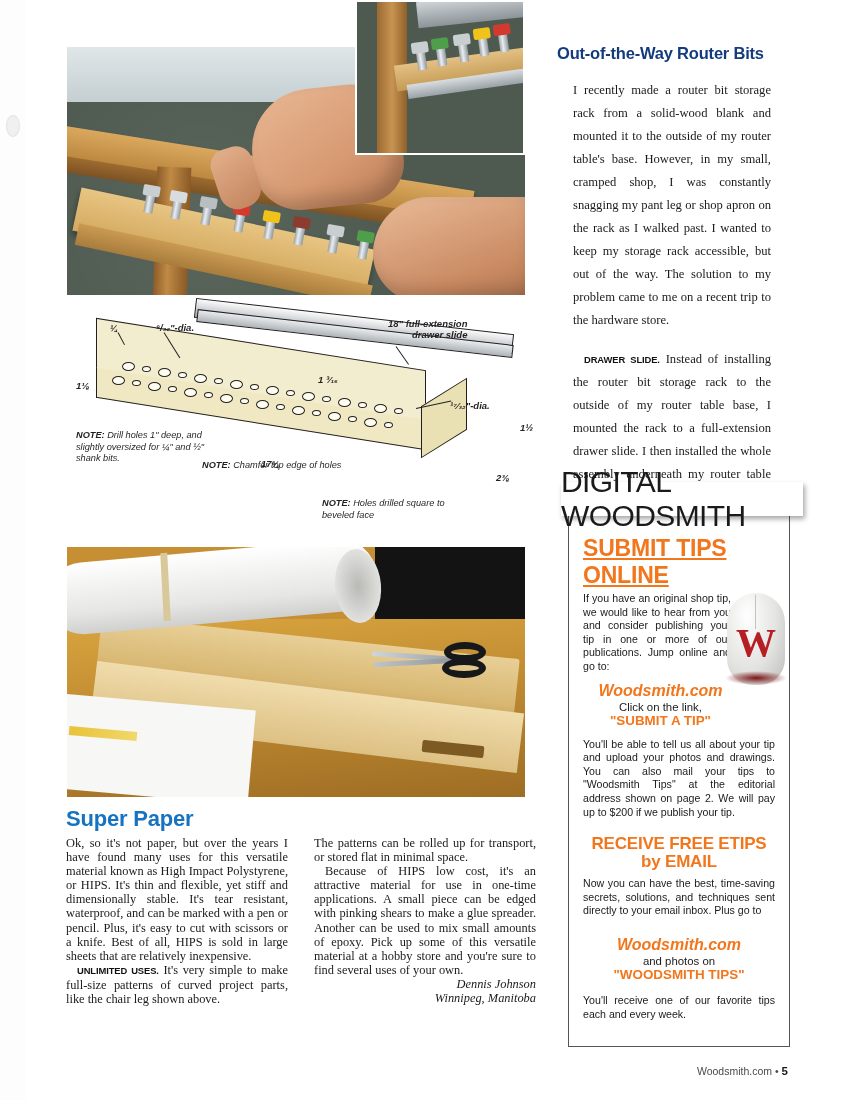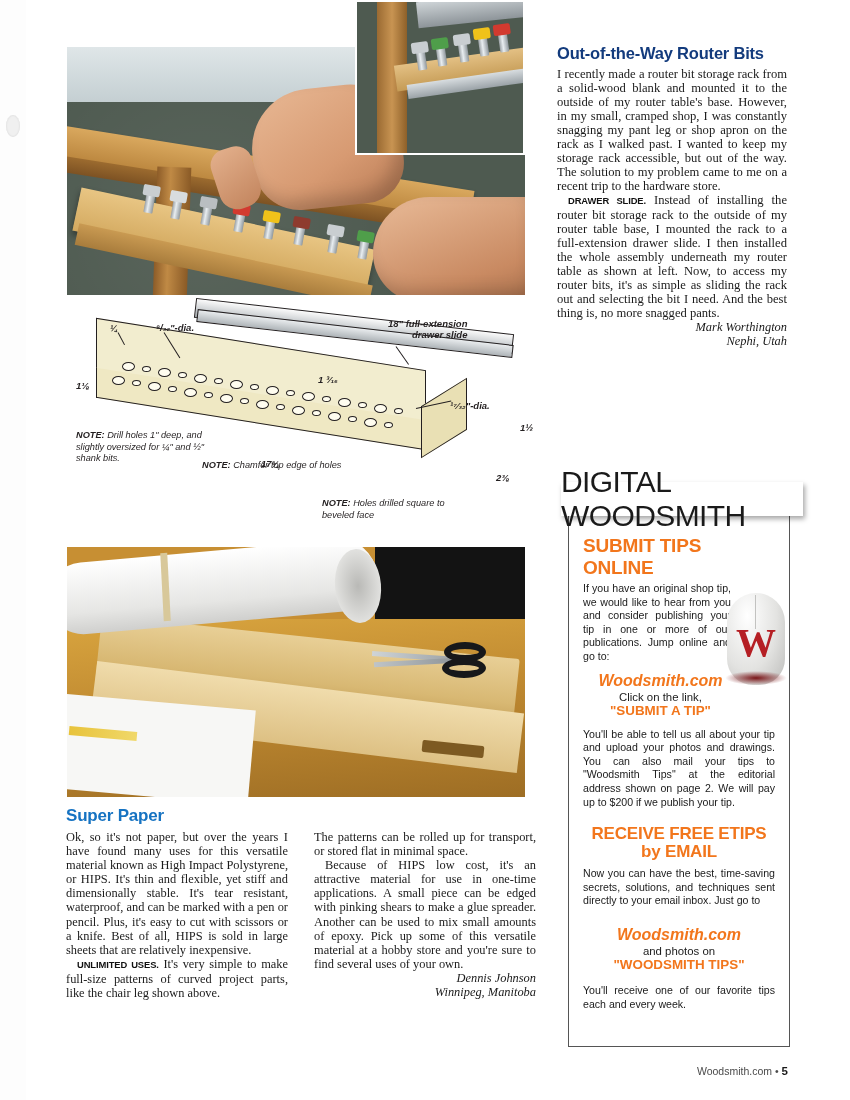--- a/index.html
+++ b/index.html
@@ -159,62 +159,62 @@
     border:7px solid #17181a; border-radius:50%; background:transparent;}
   .pl-s-h2{position:absolute;left:70px;top:16px;width:44px;height:20px;
     border:7px solid #17181a; border-radius:50%; background:transparent;}
   .pl-mortise{position:absolute;left:355px;top:196px;width:62px;height:12px;
     background:#7d5a22; transform:rotate(6deg); border-radius:2px;}
 
   h2.sec {
     font-family:"Liberation Sans", sans-serif; font-weight:700;
     margin:0 0 4px 0; letter-spacing:-.2px;
   }
-  .article-head-blue { color:#1673c2; font-size:17px; }
+  .article-head-blue { color:#1673c2; font-size:22px; }
 
   .cols { position:absolute; left:66px; top:806px; width:470px; }
   .col { width:222px; float:left; }
   .col.right { margin-left:26px; }
   .bodytext {
     font-family:"Liberation Serif", serif; font-size:12.4px; line-height:14.1px;
     color:#1a1a1a; text-align:justify; margin:0;
   }
   .bodytext + .bodytext { text-indent:11px; }
   .leadin {
     font-family:"Liberation Sans", sans-serif; font-weight:700;
     font-size:9.4px; letter-spacing:-.1px; color:#111;
   }
   .sign { font-style:italic; text-align:right; font-size:12.4px; line-height:14.4px; color:#1a1a1a; margin:0; }
 
   
   .rcol { position:absolute; left:557px; top:44px; width:230px; }
   .tiphead { color:#133b7d; font-size:16.5px; margin-bottom:3px; }
   .rtext { font-family:"Liberation Serif", serif; font-size:12.6px;
-     line-height:14px; color:#1a1a1a; text-align:justify; margin:0; }
+     line-height:23px; color:#1a1a1a; text-align:justify; margin:16px; }
 
   
   .dwbox {
     position:absolute; left:568px; top:500px; width:222px; height:547px;
     border:1.4px solid #555; background:#fff;
   }
   .dwbox-inner { position:relative; padding:34px 14px 10px 14px; height:100%; }
   .dwtab {
     position:absolute; left:561px; top:482px; width:242px; height:34px;
     background:#fff; box-shadow:2px 3px 5px rgba(0,0,0,.35);
     display:flex; align-items:center; justify-content:center;
   }
   .dwtab span {
     font-family:"Liberation Sans", sans-serif; font-weight:400;
     font-size:30px; letter-spacing:-.6px; color:#1a1a1a;
   }
   .orange-h {
     font-family:"Liberation Sans", sans-serif; font-weight:700;
     color:#f2761c; letter-spacing:-.2px; margin:0 0 3px 0;
   }
-  .oh1 { font-size:19px; }
+  .oh1 { font-size:23px;text-decoration:underline; }
   .oh2 { font-size:17px; text-align:center; line-height:18px; }
   .sanstext {
     font-family:"Liberation Sans", sans-serif; font-size:10.6px;
     line-height:13.6px; color:#1a1a1a; margin:0; text-align:justify;
   }
   .wsm {
     font-family:"Liberation Sans", sans-serif; font-style:italic; font-weight:700;
     font-size:16px; color:#f2761c; text-align:center; margin:8px 0 1px 0;
   }
   .ctr-sans { font-family:"Liberation Sans", sans-serif; font-size:11.4px;
@@ -452,21 +452,21 @@
       <p class="sanstext" style="width:148px">If you have an original shop tip, we would like to hear from you and consider publishing your tip in one or more of our publications. Jump online and go to:</p>
 
       <p class="wsm" style="width:155px">Woodsmith.com</p>
       <p class="ctr-sans" style="width:155px">Click on the link,</p>
       <p class="ctr-orange" style="width:155px">"SUBMIT A TIP"</p>
 
       <p class="sanstext" style="margin-top:10px">You'll be able to tell us all about your tip and upload your photos and drawings.  You can also mail your tips to "Woodsmith Tips" at the editorial address shown on page 2. We will pay up to $200 if we publish your tip.</p>
 
       <h3 class="orange-h oh2" style="margin-top:16px">RECEIVE FREE ETIPS</h3>
       <h3 class="orange-h oh2" style="margin-top:-3px">by EMAIL</h3>
-      <p class="sanstext" style="margin-top:6px">Now you can have the best, time-saving secrets, solutions, and techniques sent directly to your email inbox. Just go to</p>
+      <p class="sanstext" style="margin-top:6px">Now you can have the best, time-saving secrets, solutions, and techniques sent directly to your email inbox. Plus go to</p>
 
       <p class="wsm" style="margin-top:18px">Woodsmith.com</p>
       <p class="ctr-sans">and photos on</p>
       <p class="ctr-orange">"WOODSMITH TIPS"</p>
 
       <p class="sanstext" style="margin-top:12px">You'll receive one of our favorite tips each and every week.</p>
     </div>
   </div>
 
   <div class="dwtab">

